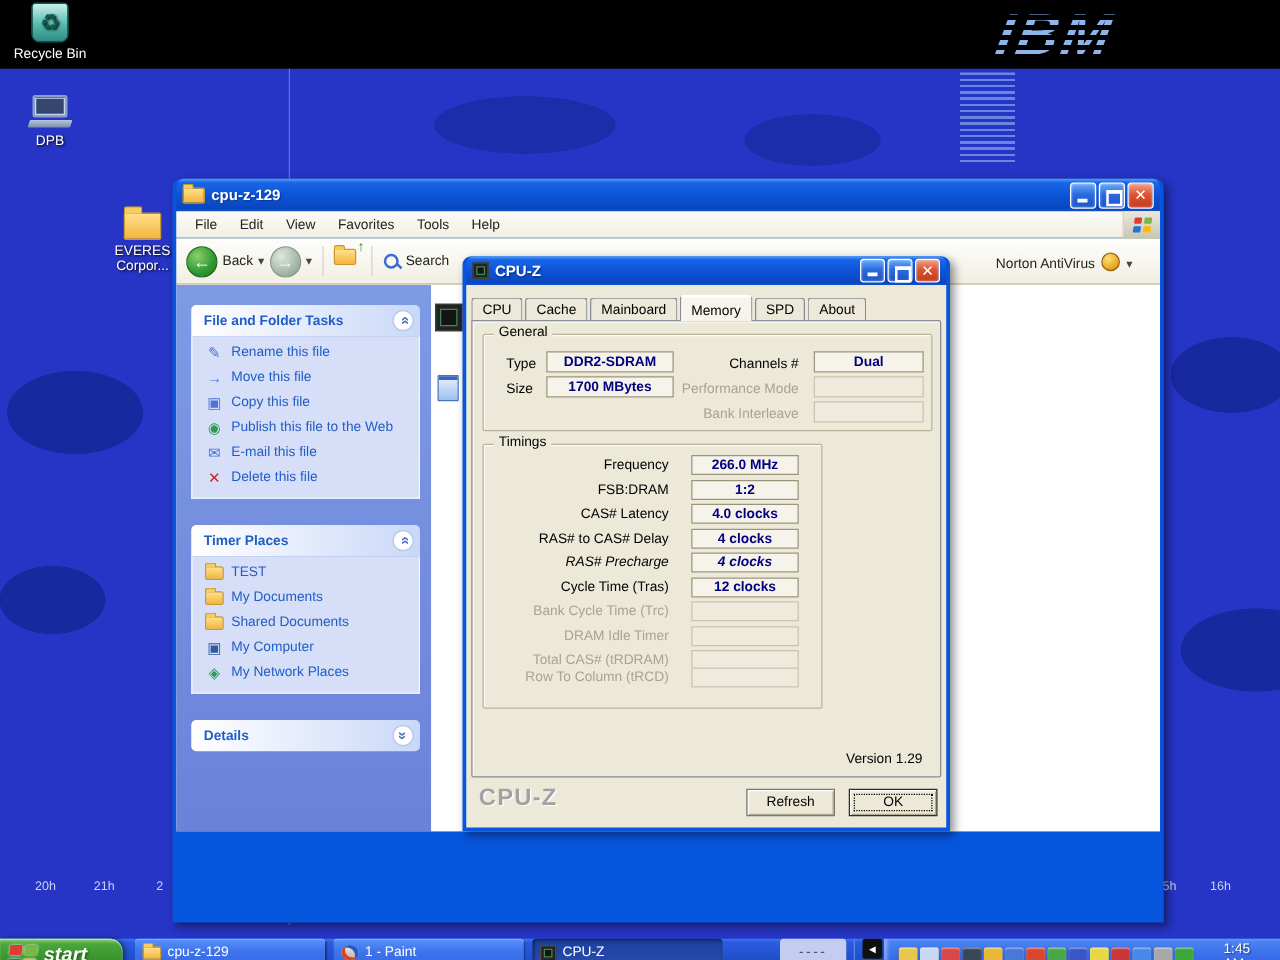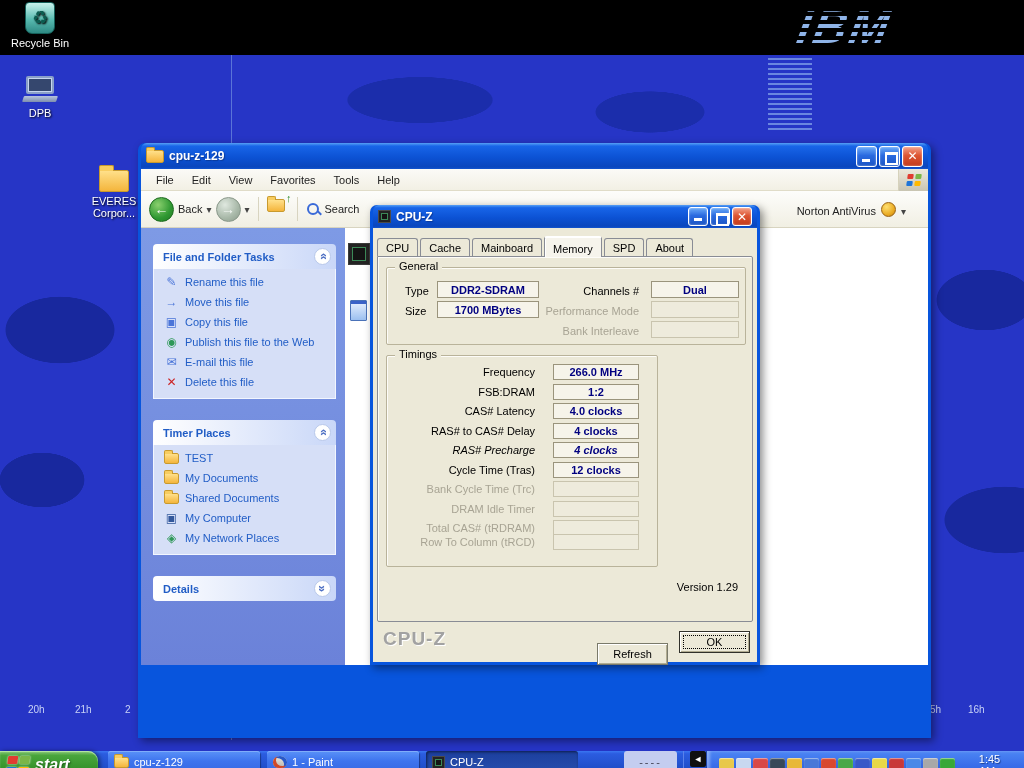--- a/index.html
+++ b/index.html
@@ -122,21 +122,21 @@
   .legend { position:absolute; top:-8px; left:8px; background:#ece9d8; padding:0 4px; }
   .gl { position:absolute; color:#000; line-height:16px; }
   .gl.dis { color:#a8a494; }
   .vbox { position:absolute; height:17px; border:1px solid #9a947c; background:#f6f4ea; color:#000080;
     font-weight:bold; display:flex; align-items:center; justify-content:center; }
   .vbox.dis { border-color:#c9c4ae; background:#eeebdc; }
   .trow { position:absolute; left:0; width:100%; height:16px; }
   .trow .lbl { position:absolute; left:2px; width:146px; text-align:right; line-height:16px; color:#000; }
   .trow .lbl.dis { color:#a8a494; }
   .trow .vbox { left:166px; top:0; width:86px; height:16px; }
-  .version { position:absolute; right:14px; top:324px; color:#000; }
+  .version { position:absolute; right:14px; top:344px; color:#000; }
   .watermark { position:absolute; left:10px; top:400px; font-size:19px; font-weight:bold; letter-spacing:1px;
     color:#a2a2a2; text-shadow:1px 1px 0 #fff; }
   .btn { position:absolute; top:403px; width:71px; height:22px; background:#ece9d8; border:1px solid #7a7a6a;
     box-shadow:inset 1px 1px 0 #fff, inset -1px -1px 0 #b0ab90; display:flex; align-items:center; justify-content:center; color:#000; }
   .btn.default { border:1px solid #30302a; outline:1px dotted #000; outline-offset:-5px; }
 
   
   .taskbar { left:0; top:740px; width:1024px; height:28px; z-index:20; display:flex; 
     background:linear-gradient(180deg,#3a77f2 0%,#2b5ce0 10%,#2150cc 55%,#1c46b8 100%);margin-top:11px; }
   .start { height:28px; width:98px; flex:0 0 auto; border-radius:0 10px 10px 0; cursor:pointer;
@@ -399,21 +399,21 @@
             <div class="trow" style="top: 178px;">
               <span class="lbl dis">Row To Column (tRCD)</span>
               <span class="vbox dis"></span>
             </div>
           </div>
 
         <span class="version">Version 1.29</span>
       </div>
 
       <span class="watermark">CPU-Z</span>
-      <span class="btn" style="left:224px;margin-top:12px;">Refresh</span>
+      <span class="btn" style="left:224px;">Refresh</span>
       <span class="btn default" style="left:306px;">OK</span>
     </div>
   </div>
 
   <div class="abs taskbar">
     <div class="start">
       <span class="flag big">
           <i class="r"></i>
           <i class="g"></i>
           <i class="b"></i>

